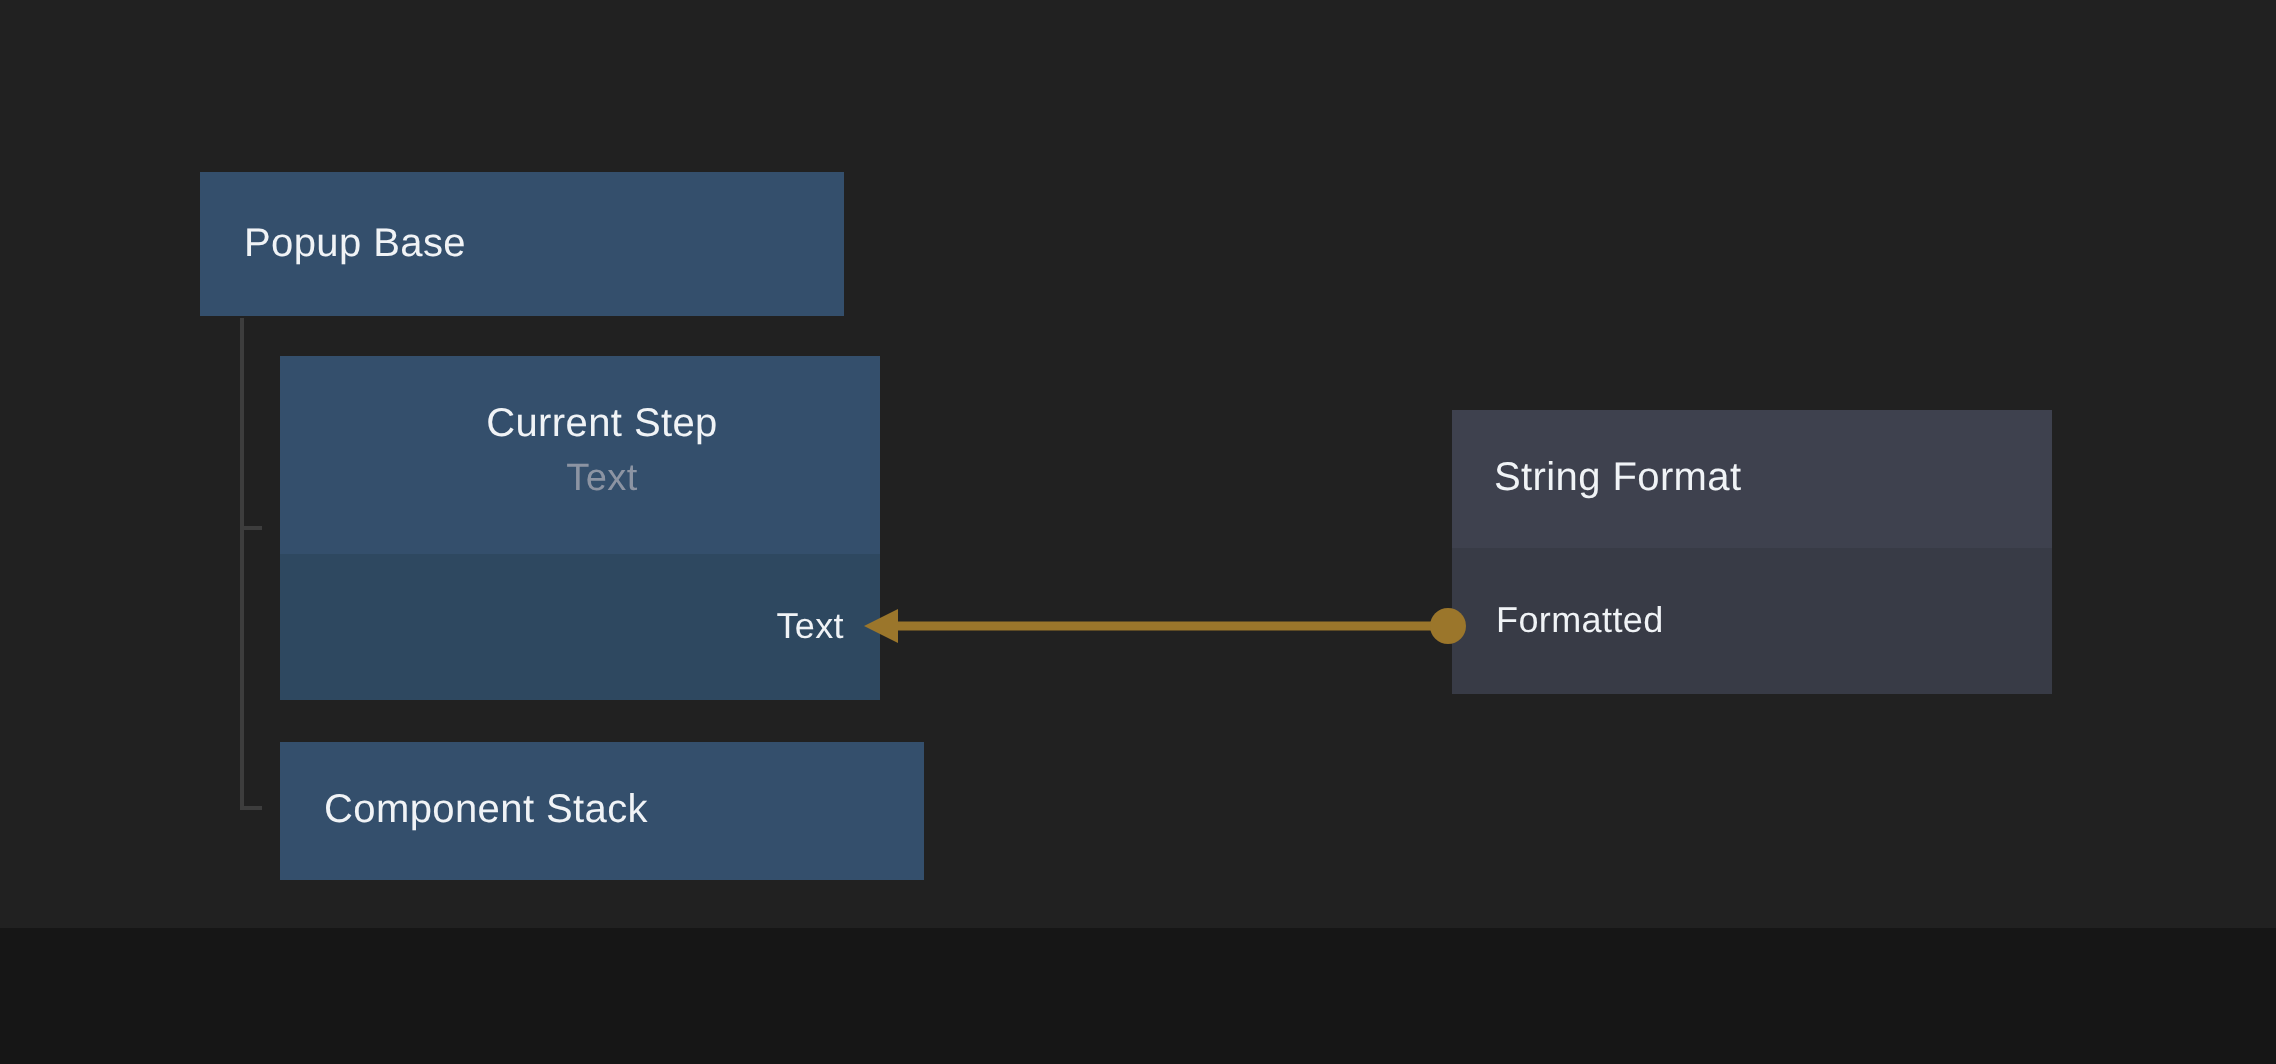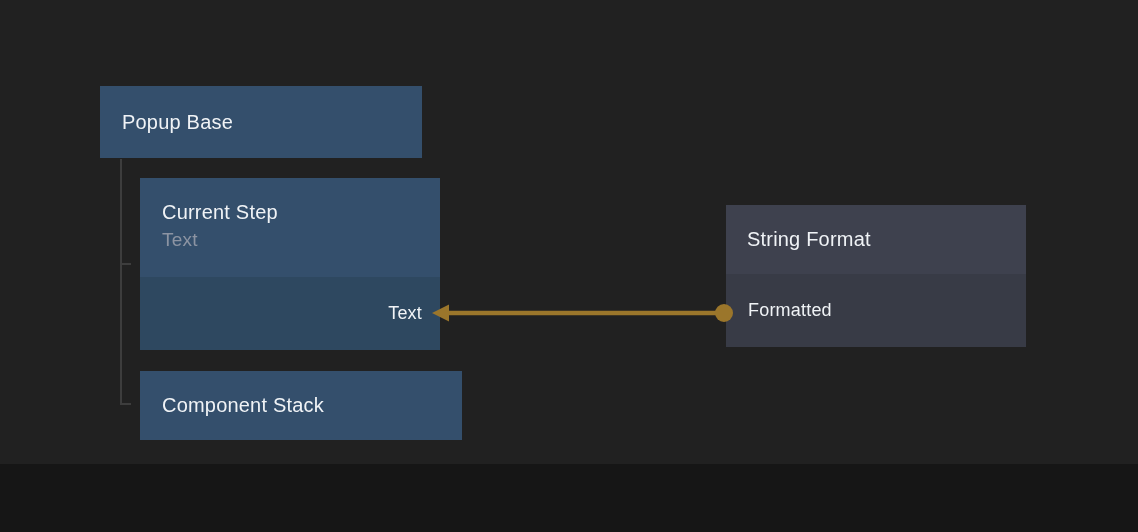--- a/index.html
+++ b/index.html
@@ -42,20 +42,21 @@
     align-items: center;
     padding-left: 22px;
     font-size: 20px;
   }
 
   .hdr-blue {
     background: var(--node-blue-header, #344f6c);
     height: 99px;
     padding: 21px 0 0 22px;
     box-sizing: border-box;
+    text-align: center;
   }
   .hdr-gray {
     background: var(--node-gray-header, #3e414e);
     height: 69px;
     display: flex;
     align-items: center;
     padding-left: 21px;
     box-sizing: border-box;
   }
   .node-title { font-size: 20px; line-height: 27px; }

